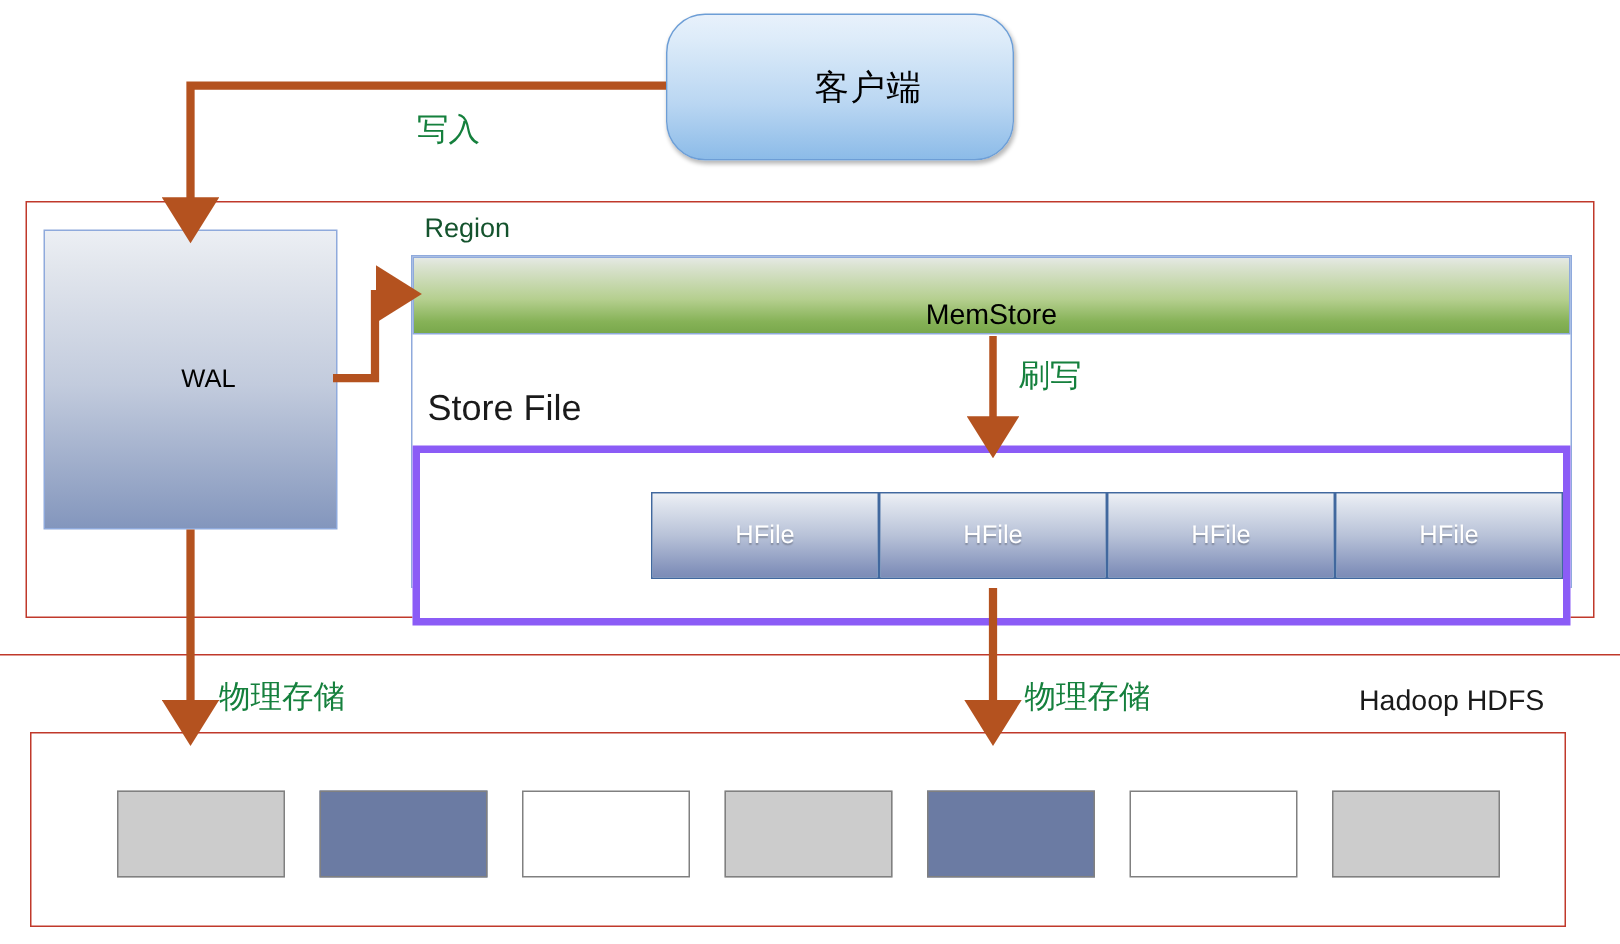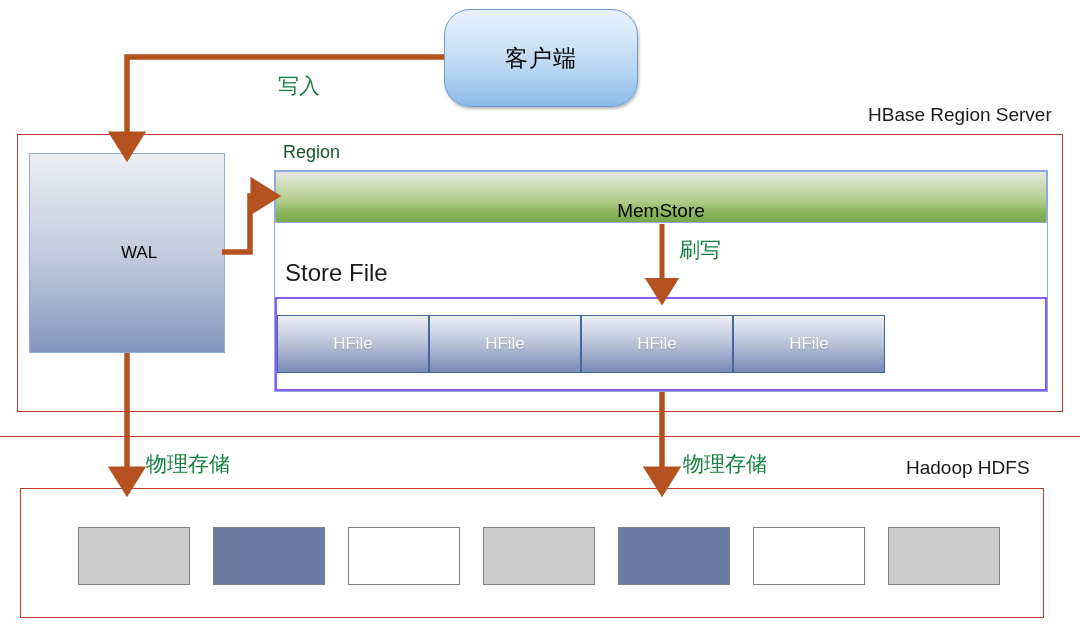--- a/index.html
+++ b/index.html
@@ -27,20 +27,21 @@
     position: absolute;
     left: 444px; top: 9px;
     width: 192px; height: 96px;
     border-radius: 26px;
     border: 1px solid #6d9ed6;
     background: linear-gradient(to bottom, #e8f1fb 0%, #dcebf9 18%, #b9d6f2 62%, #8cbbe8 100%);
     box-shadow: 1px 2px 3px rgba(0,0,0,0.28);
     display: flex;
     align-items: center;
     justify-content: center;
+    padding-left: 38px;
   }
   #client-label {
     font-size: 23px;
     color: #000;
     letter-spacing: 1px;
   }
 
   
   .red-box {
     position: absolute;
@@ -111,27 +112,27 @@
 
   #storefile-caption {
     position: absolute;
     left: 10px; top: 88px;
     font-size: 24px;
     color: #1a1a1a;
   }
   #hfile-row {
     position: absolute;
     left: 0px; top: 126px;
-    width: 772px; height: 94px;
-    box-sizing: border-box;
-    border: 2px solid #8b5cf6;
+    width: 772px; height: 120px;
+    box-sizing: border-box;
+    border: 5px solid #8b5cf6;
     background: #ffffff;
     display: flex;
     align-items: center;
-    justify-content: flex-start;
+    justify-content: flex-end;
   }
   .hfile-box {
     width: 152px; height: 58px;
     border: 1px solid #41689e;
     box-sizing: border-box;
     background: linear-gradient(to bottom, #eef1f5 0%, #e1e6ef 10%, #b8c2d8 50%, #8392bb 92%, #7c8cb7 100%);
     display: flex;
     align-items: center;
     justify-content: center;
   }
@@ -177,21 +178,20 @@
 </style>
 </head>
 <body>
 
 <div class="stage">
 
   <div id="client-box">
     <span id="client-label">客户端</span>
   </div>
 
-  <div class="outer-caption" id="region-server-caption">HBase Region Server</div>
   <div class="red-box" id="region-server-box"></div>
 
   <div id="wal-box">
     <span id="wal-label">WAL</span>
   </div>
 
   <div id="region-caption">Region</div>
   <div id="region-box">
     <div id="memstore-box">
       <span id="memstore-label">MemStore</span>

